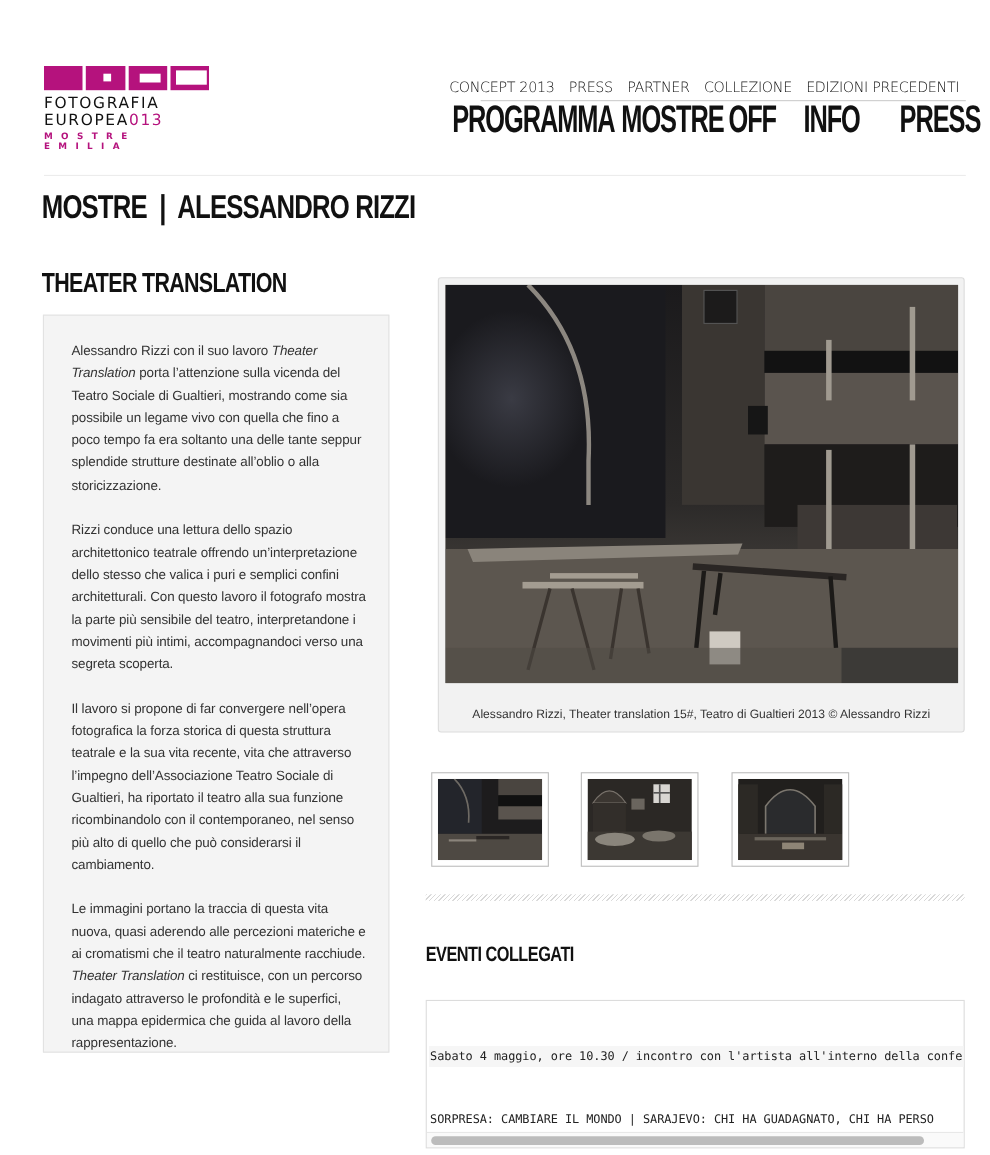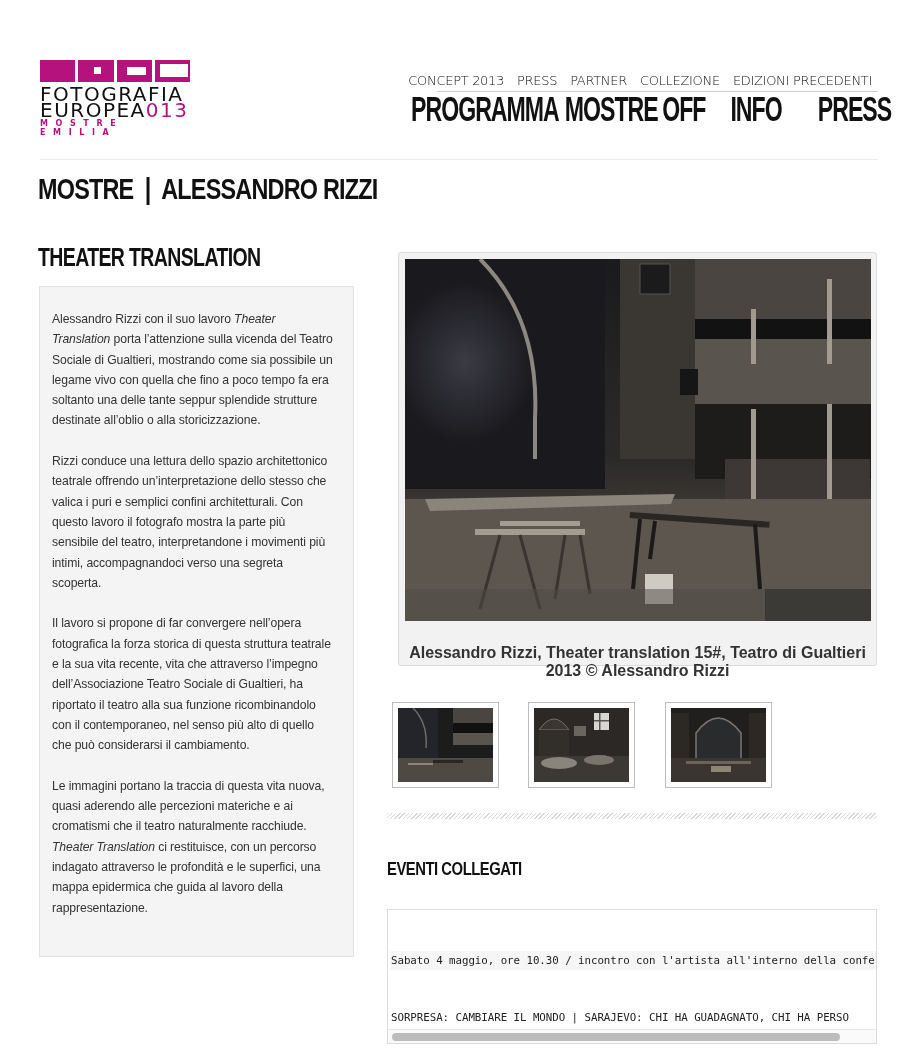--- a/index.html
+++ b/index.html
@@ -4,47 +4,47 @@
 <style>
   * { box-sizing: border-box; margin: 0; padding: 0; }
   html, body { width: 900px; height: 1050px; background: #ffffff; overflow: hidden; }
   body { position: relative; font-family: "Liberation Sans", sans-serif; color: #222; }
 
   
   .logo { position: absolute; left: 40px; top: 60px; width: 150px; height: 70px; }
   .logo-blocks { display: flex; gap: 3px; height: 22px; }
   .logo-block { flex: 1; background: #b5127d; position: relative; }
   .logo-block .hole { position: absolute; background: #fff; }
-  .logo-text { font-family: "DejaVu Sans", sans-serif; font-weight: 400; color: #111; font-size: 20px; line-height: 16px; letter-spacing: 1.5px; margin-top: 4px; }
+  .logo-text { font-family: "DejaVu Sans", sans-serif; font-weight: 400; color: #111; font-size: 14px; line-height: 16px; letter-spacing: 1.5px; margin-top: 4px; }
   .logo-text .mag { color: #b5127d; }
   .logo-sub { font-family: "DejaVu Sans", sans-serif; color: #b5127d; font-size: 8px; letter-spacing: 7.6px; font-weight: bold; margin-top: 1px; }
 
   
   .subnav { position: absolute; right: 28px; top: 73px; display: flex; gap: 13px; font-size: 13px; color: #111; font-family: "DejaVu Sans", sans-serif; font-weight: 300; letter-spacing: -0.3px; }
   .subnav span { cursor: pointer; }
   .subnav-rule { position: absolute; left: 437px; right: 22px; top: 91px; height: 1px; background: #cccccc; }
   .mainnav-wrap { position: absolute; right: 24px; top: 88px; height: 42px; display: flex; align-items: center; gap: 4px; }
   .mainnav-item { font-family: "Liberation Sans Narrow", "Liberation Sans", sans-serif; font-weight: bold; font-size: 35px; color: #111; letter-spacing: -1.5px; line-height: 42px; cursor: pointer; display: inline-block; }
 
   .header-rule { position: absolute; left: 40px; right: 22px; top: 159px; height: 1px; background: #ececec; }
 
   
   .condensed { font-family: "Liberation Sans", sans-serif; font-weight: bold; color: #111; display: inline-block; transform-origin: left center; white-space: nowrap; }
   .page-title { position: absolute; left: 38px; top: 172px; font-size: 30px; letter-spacing: -1px; transform: scaleX(0.78); }
   .section-title { position: absolute; left: 38px; top: 243px; font-size: 25px; letter-spacing: -0.8px; transform: scaleX(0.78); }
 
   
-  .text-panel { position: absolute; left: 39px; top: 286px; width: 315px; height: 671px; background: #f4f4f4; border: 1px solid #e2e2e2; padding: 22px 20px 0 12px; }
+  .text-panel { position: absolute; left: 39px; top: 286px; width: 315px; height: 671px; background: #f4f4f4; border: 1px solid #e2e2e2; padding: 22px 20px 0 25px; }
   .text-panel p { font-size: 12.2px; line-height: 20.3px; color: #333; margin-bottom: 20.3px; letter-spacing: -0.1px; }
   .text-panel em { font-style: italic; }
 
   
   .main-figure { position: absolute; left: 398px; top: 252px; width: 479px; height: 414px; background: #f2f2f2; border: 1px solid #dcdcdc; border-radius: 3px; }
   .main-photo { position: absolute; left: 6px; top: 6px; width: 466px; height: 362px; overflow: hidden; background: #2a2623; }
-  .caption { position: absolute; left: 0; right: 0; top: 391px; text-align: center; font-size: 16px; color: #333; font-weight: bold; }
+  .caption { position: absolute; left: 0; right: 0; top: 391px; text-align: center; font-size: 11px; color: #333; }
 
   
   .thumb { position: absolute; top: 702px; width: 107px; height: 86px; background: #fff; border: 1px solid #bdbdbd; padding: 5px; cursor: pointer; }
   .thumb-inner { width: 95px; height: 74px; overflow: hidden; }
 
   
   .hatch { position: absolute; left: 387px; top: 813px; width: 490px; height: 6px; background: repeating-linear-gradient(135deg, #d8d8d8 0 1px, #ffffff 1px 3px); }
 
   .events-title { position: absolute; left: 387px; top: 858px; font-size: 19px; letter-spacing: -0.6px; transform: scaleX(0.78); }
 

